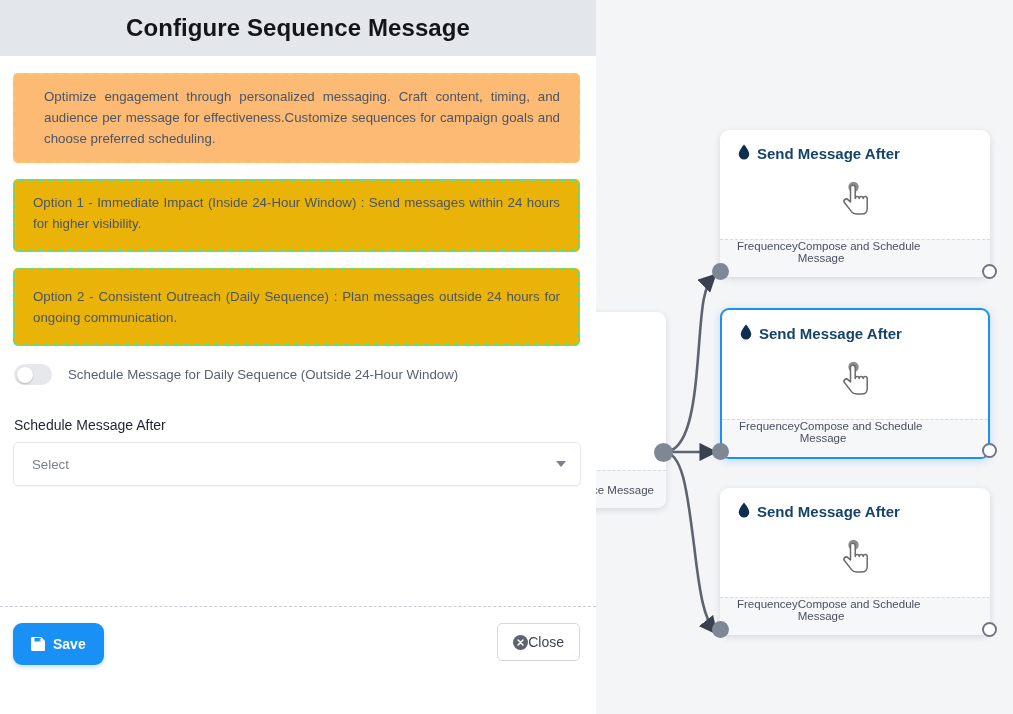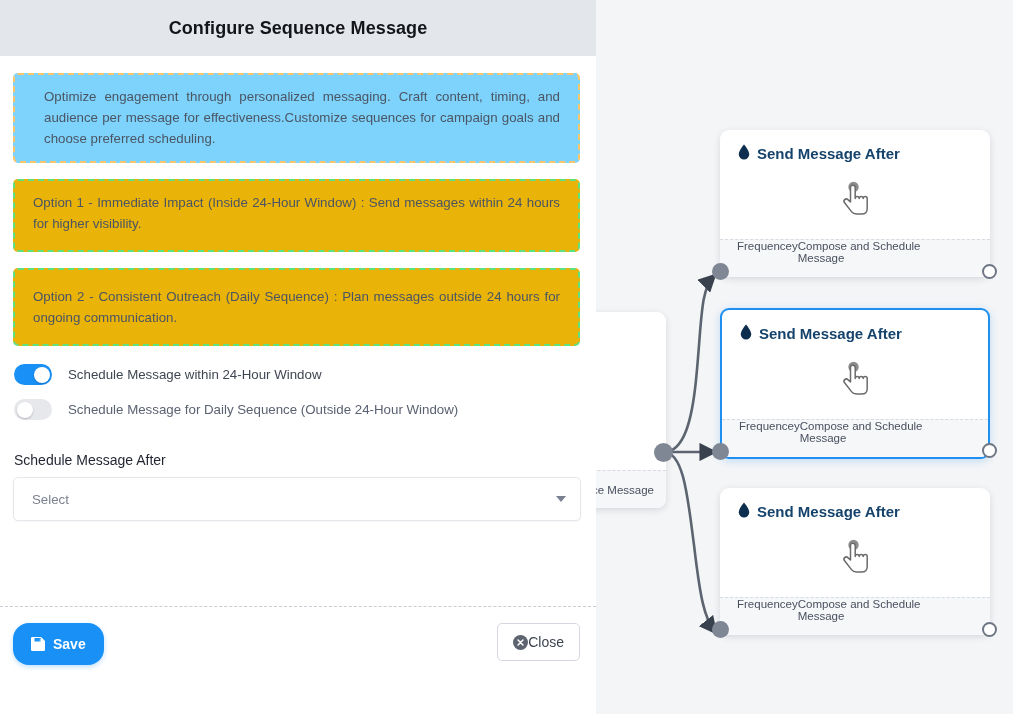--- a/index.html
+++ b/index.html
@@ -19,40 +19,40 @@
     background:#ffffff;
     display:flex; flex-direction:column;
     z-index:5;
   }
   #panel-header {
     height:56px; flex:0 0 56px;
     background:#e3e6ea;
     display:flex; align-items:center; justify-content:center;
   }
   #panel-title {
-    font-size:18px; font-weight:bold; color:#14151a;
+    font-size:24px; font-weight:bold; color:#14151a;
     letter-spacing:.1px;
   }
   #panel-body {
     flex:1 1 auto;
     padding:17px 16px 0 13px;
     overflow:hidden;
   }
 
   .callout {
     border-radius:5px;
     padding:11px 18px 12px 18px;
     margin-bottom:16px;
     font-size:13.3px;
     line-height:21px;
     color:#4b5563;
     text-align:justify;
   }
   .callout.warn {
-    background:#7dd3fc;
+    background:#fdba74;
     border:2px dashed #fbc56a;
     padding-left:29px;
   }
   .callout.ok {
     background:#eab308;
     border:2px dashed #5fe07e;
   }
   #callout-2 { padding-bottom:16px; }
   #callout-3 { padding:16px 18px 16px 18px; margin-bottom:18px; }
 
@@ -103,21 +103,21 @@
 
   #panel-footer {
     flex:0 0 auto;
     border-top:1px dashed #c9ccd2;
     padding:16px 16px 0 13px;
     height:108px;
     display:flex; align-items:flex-start; justify-content:space-between;
   }
   #save-button {
     background:#1890f6; color:#fff;
-    border:none; border-radius:16px;
+    border:none; border-radius:9px;
     height:42px; padding:0 18px;
     display:flex; align-items:center; gap:8px;
     font-size:14px; font-weight:bold;
     font-family:"Liberation Sans", sans-serif;
     cursor:pointer;
     box-shadow:0 2px 5px rgba(24,144,246,.28);
   }
   #close-button {
     background:#fff; color:#3d4450;
     border:1px solid #d5d9df; border-radius:5px;
@@ -211,26 +211,20 @@
   </div>
 
   <div id="panel-body">
 
     <div class="callout warn" id="callout-1">Optimize engagement through personalized messaging. Craft content, timing, and audience per message for effectiveness.Customize sequences for campaign goals and choose preferred scheduling.</div>
 
     <div class="callout ok" id="callout-2">Option 1 - Immediate Impact (Inside 24-Hour Window) : Send messages within 24 hours for higher visibility.</div>
 
     <div class="callout ok" id="callout-3">Option 2 - Consistent Outreach (Daily Sequence) : Plan messages outside 24 hours for ongoing communication.</div>
 
-    <div class="toggle-row on">
-      <div class="switch on">
-        <div class="knob"></div>
-      </div>
-      <div class="toggle-label">Schedule Message within 24-Hour Window</div>
-    </div>
 
     <div class="toggle-row off">
       <div class="switch off">
         <div class="knob"></div>
       </div>
       <div class="toggle-label">Schedule Message for Daily Sequence (Outside 24-Hour Window)</div>
     </div>
 
     <div id="field-label">Schedule Message After</div>
 

